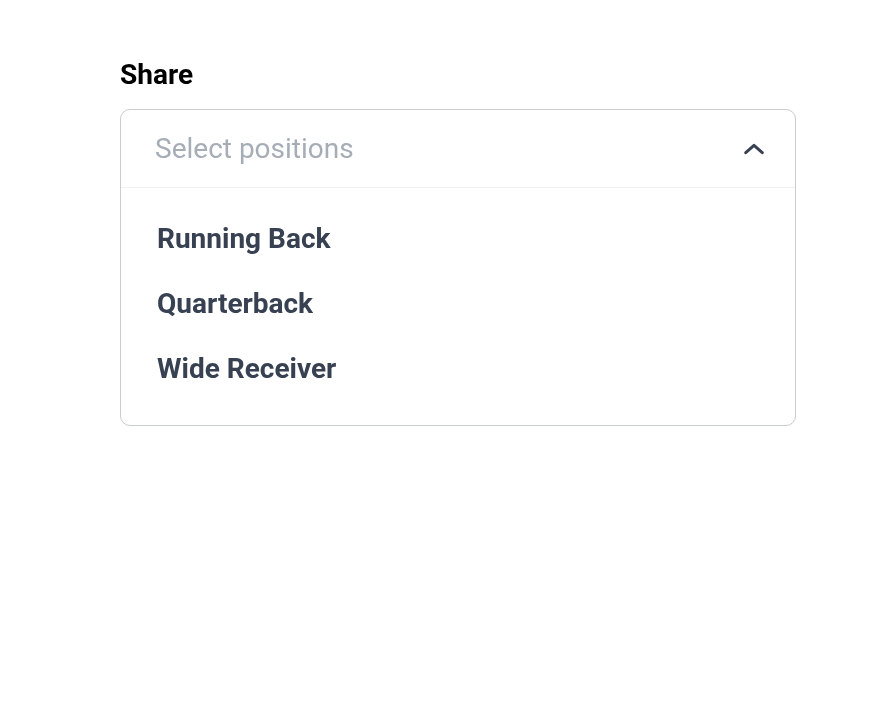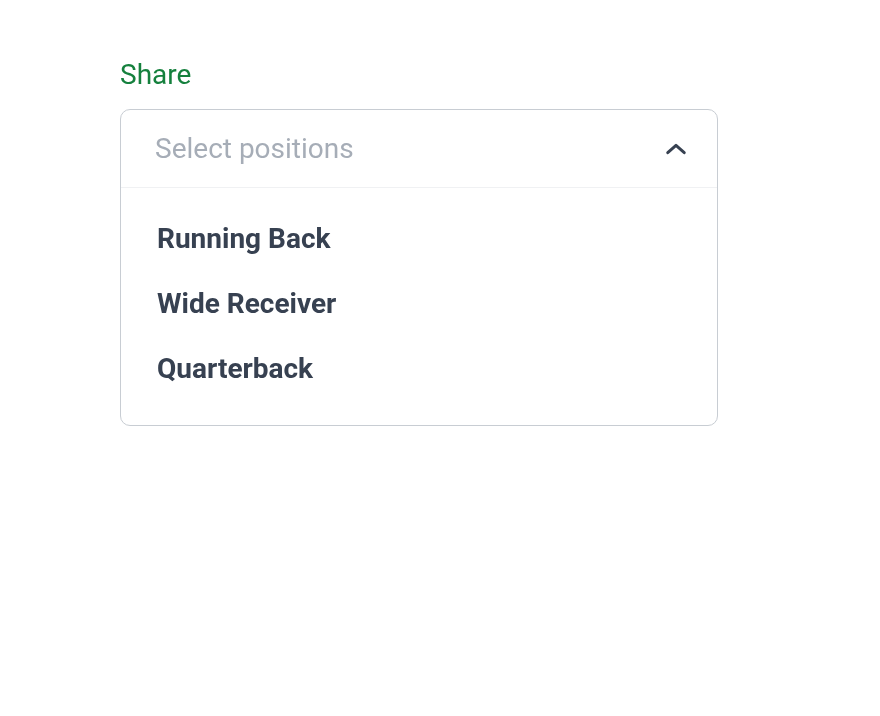--- a/index.html
+++ b/index.html
@@ -9,26 +9,26 @@
     }
     body {
       font-family: -apple-system, BlinkMacSystemFont, "Segoe UI", Roboto, "Helvetica Neue", Arial, sans-serif;
       background: #ffffff;
       width: 880px;
       height: 716px;
       padding: 58px 120px;
     }
     .label {
       font-size: 28px;
-      color: #15803d;
+      color: #000000;
       margin-bottom: 18px;
-      font-weight: 400;
+      font-weight: 700;
     }
     .dropdown {
-      width: 598px;
+      width: 676px;
       border: 1px solid #c8cdd3;
       border-radius: 10px;
       background: #ffffff;
     }
     .dropdown-header {
       display: flex;
       align-items: center;
       justify-content: space-between;
       padding: 22px 30px 22px 34px;
       cursor: pointer;
@@ -70,16 +70,16 @@
   <div class="dropdown-header">
     <span class="placeholder">Select positions</span>
     <span class="chevron">
       <svg viewBox="0 0 24 14" fill="none" stroke="#374151" stroke-width="3.2" stroke-linecap="round" stroke-linejoin="round">
         <polyline points="3,11 12,3 21,11"></polyline>
       </svg>
     </span>
   </div>
   <div class="options">
     <div class="option">Running Back</div>
+    <div class="option">Quarterback</div>
     <div class="option">Wide Receiver</div>
-    <div class="option">Quarterback</div>
   </div>
 </div>
 
 </body></html>

